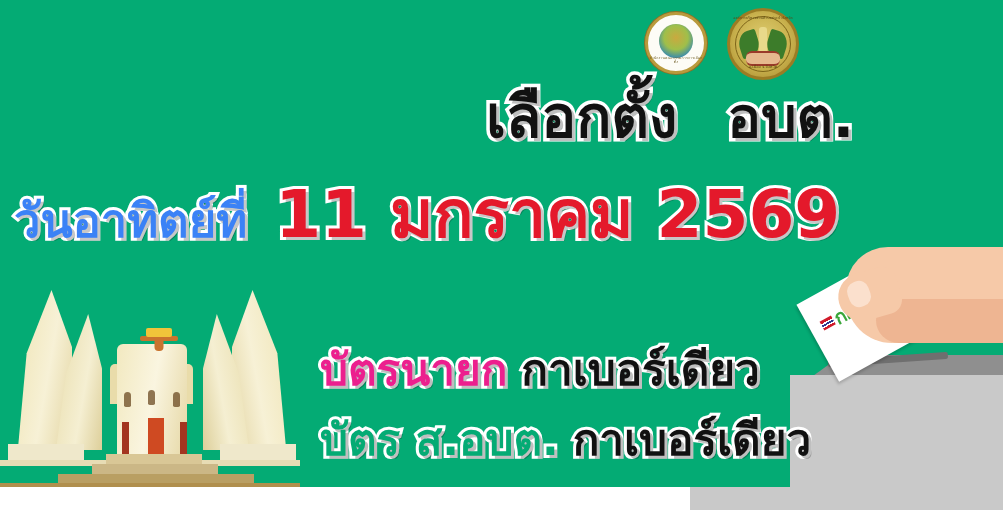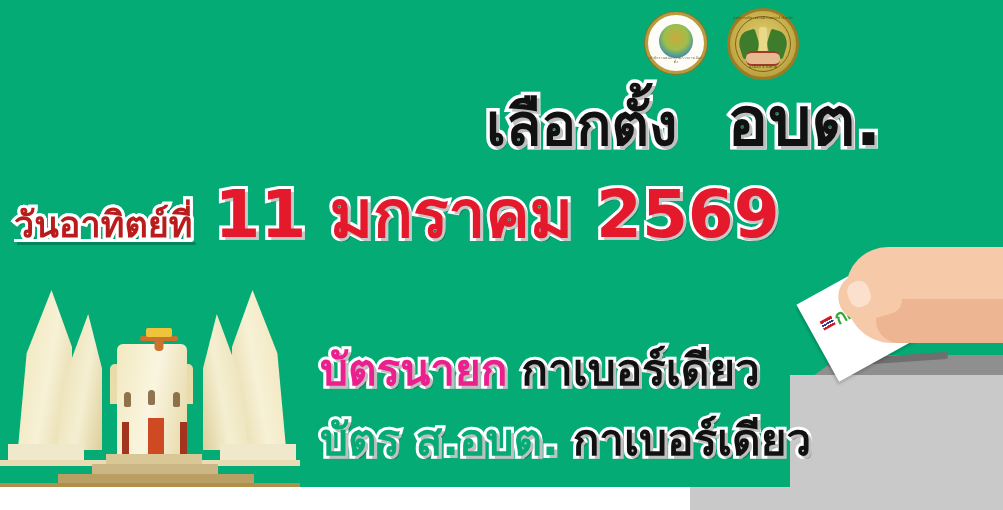--- a/index.html
+++ b/index.html
@@ -195,35 +195,34 @@
     left:452px;top:88px;
     font-size:0px; 
   }
   .headline span{display:inline-block;vertical-align:baseline;padding-left:34px;}
   .hl-1{
     font-size:58px;color:#111111;
     -webkit-text-stroke:7px #ffffff;paint-order:stroke fill;
     text-shadow:3px 3px 0 rgba(0,0,0,.25);
   }
   .hl-2{
-    font-size:68px;color:#111111;margin-left:16px;
+    font-size:56px;color:#111111;margin-left:16px;
     -webkit-text-stroke:7px #ffffff;paint-order:stroke fill;
     text-shadow:3px 3px 0 rgba(0,0,0,.25);
   }
 
   .dateline{left:14px;top:182px;font-size:0px;}
   .dateline span{display:inline-block;}
   .dl-1{
-    font-size:36px;color:#b91c1c;
+    font-size:47px;color:#3b82f6;
     -webkit-text-stroke:6px #ffffff;paint-order:stroke fill;
     text-shadow:3px 3px 0 rgba(0,0,0,.22);
-    text-decoration:underline;
   }
   .dl-2{
-    font-size:66px;color:#e4192b;margin-left:22px;
+    font-size:66px;color:#e4192b;margin-left:28px;
     -webkit-text-stroke:6px #ffffff;paint-order:stroke fill;
     text-shadow:3px 3px 0 rgba(0,0,0,.22);
   }
 
   .timeline{
     left:330px;top:272px;font-size:46px;color:#e4192b;
     -webkit-text-stroke:6px #ffffff;paint-order:stroke fill;
     text-shadow:3px 3px 0 rgba(0,0,0,.22);
   }
 

